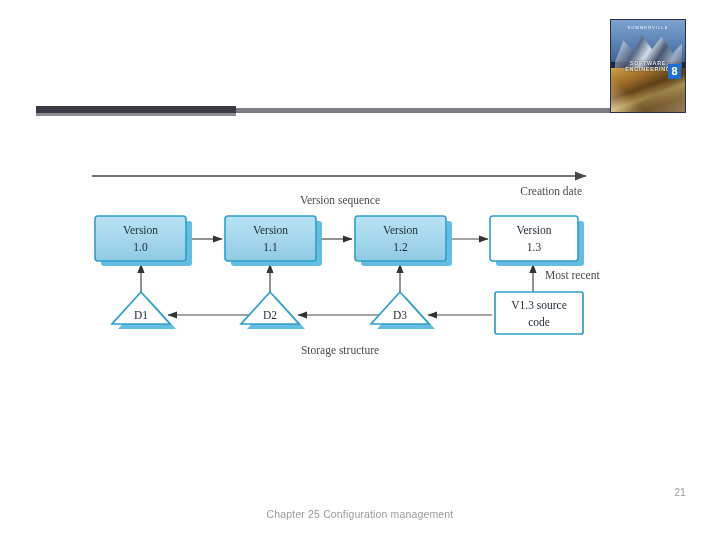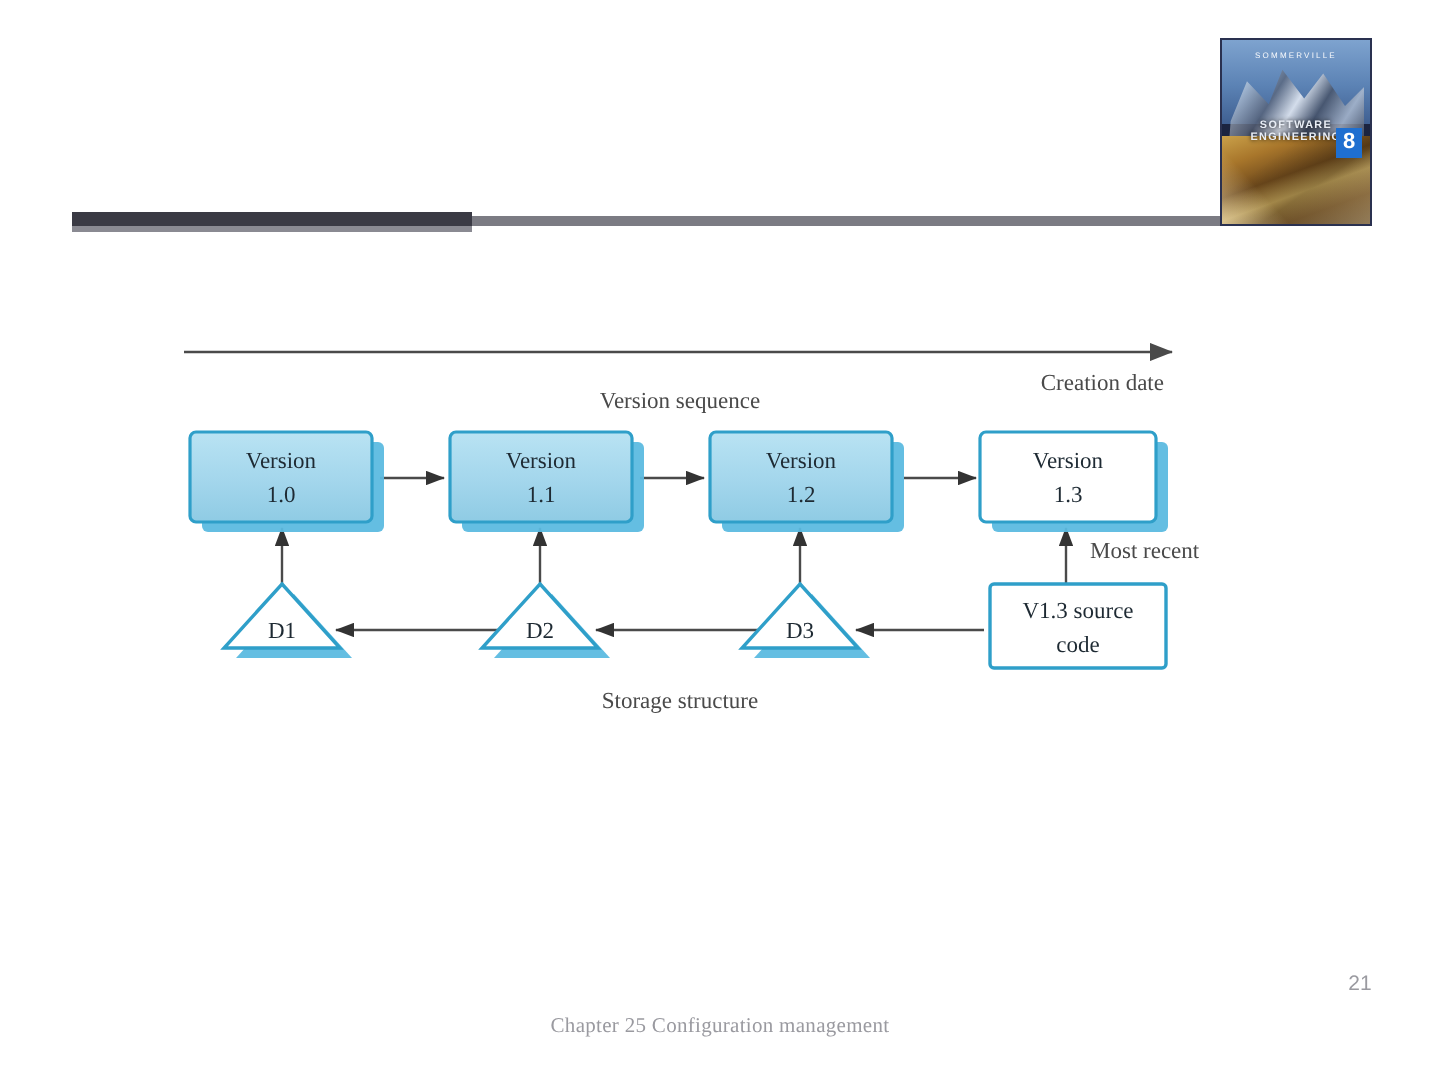--- a/index.html
+++ b/index.html
@@ -165,21 +165,21 @@
     fill: #1e2a33;
   }
 
   
   #footer-text {
     position: absolute;
     left: 0;
     top: 508px;
     width: 720px;
     text-align: center;
-    font-family: Liberation Serif, serif;
+    font-family: Liberation Sans, sans-serif;
     font-size: 10.5px;
     color: #9a9aa0;
     letter-spacing: 0.15px;
   }
   #footer-page {
     position: absolute;
     left: 660px;
     top: 486px;
     width: 40px;
     text-align: center;

